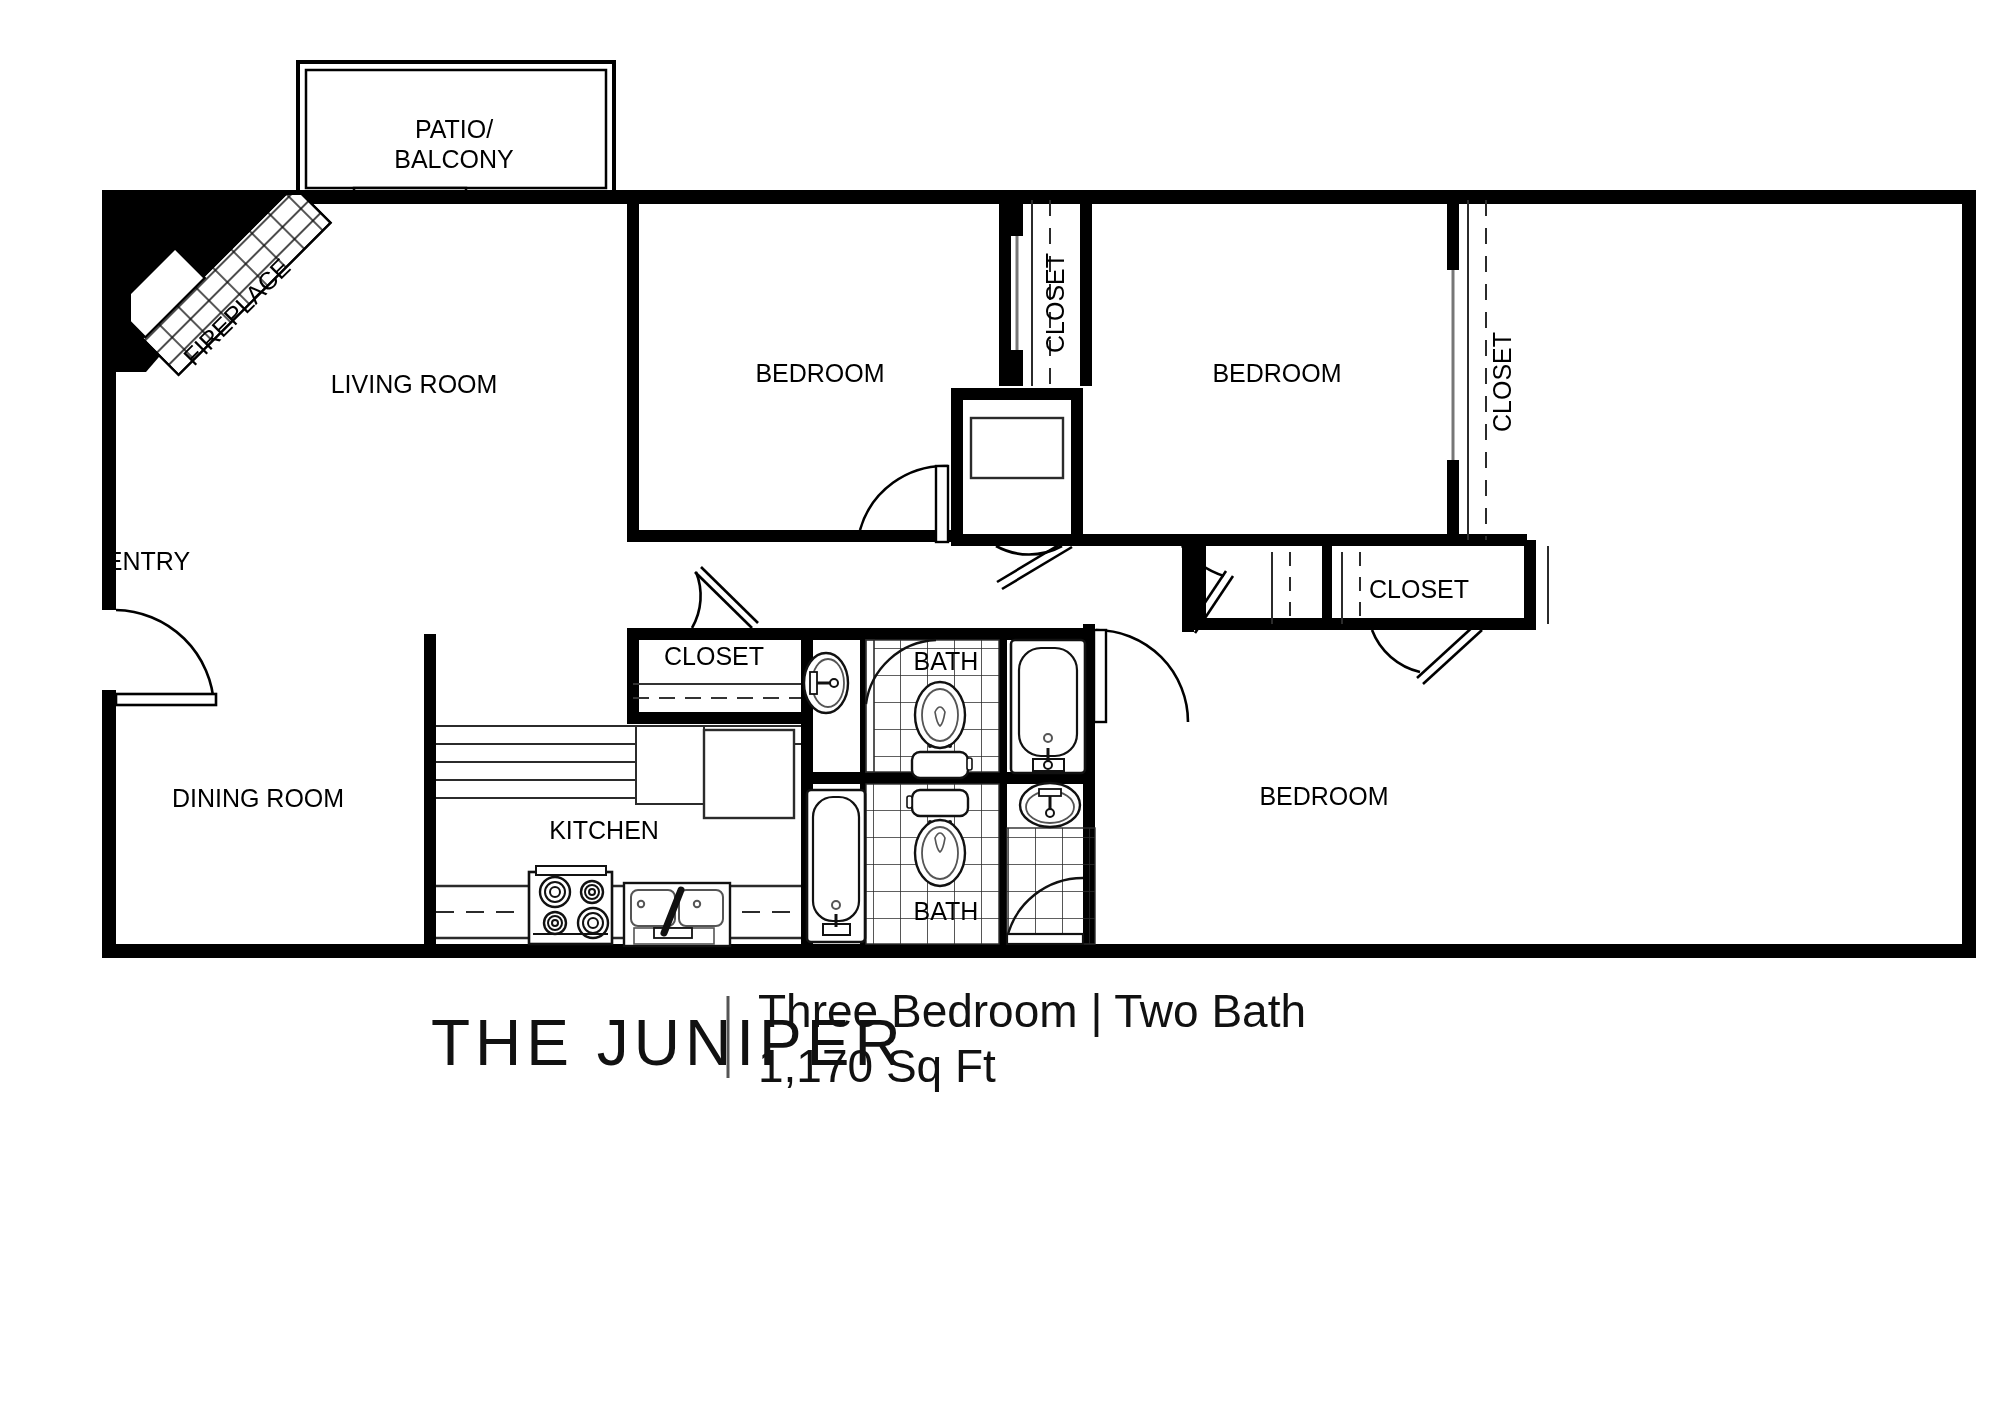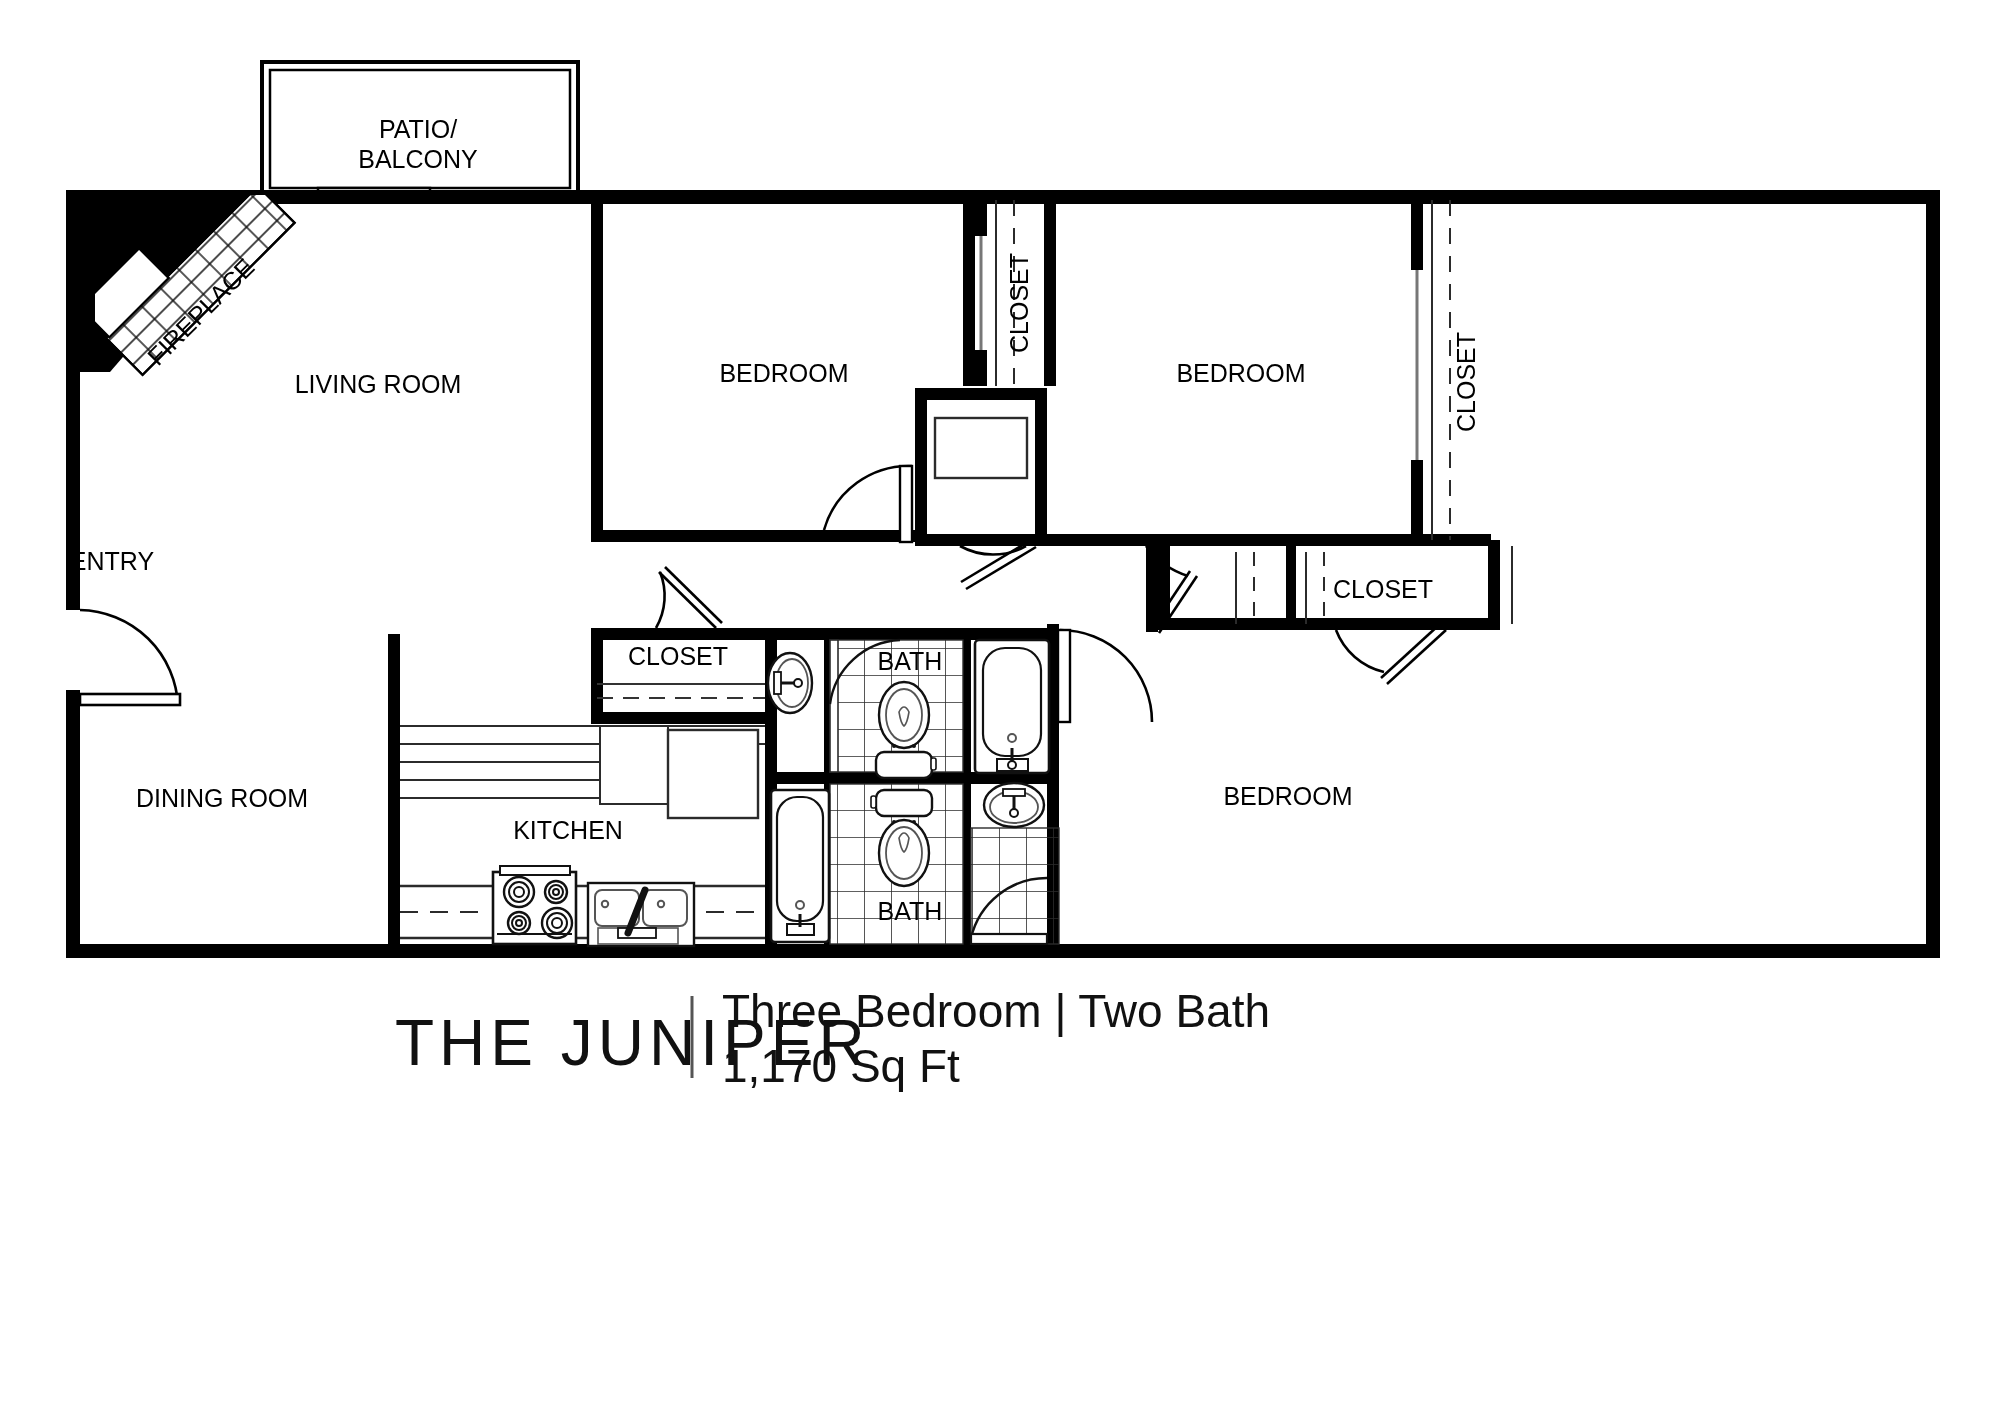--- a/index.html
+++ b/index.html
@@ -1,17 +1,17 @@
 <!DOCTYPE html>
 <html><head>
 <meta charset="utf-8">
 <style>
   html,body{margin:0;padding:0;background:#ffffff;}
   body{width:2000px;height:1401px;font-family:"Liberation Sans",sans-serif;overflow:hidden;}
-  #stage{position:relative;width:1716px;height:1401px;background:#fff;}
+  #stage{position:relative;width:1716px;height:1401px;background:#fff;margin-left:36px;}
   svg#plan{position:absolute;left:0;top:0;width:2000px;height:1401px;display:block;}
   .ttl{font-family:"Liberation Sans",sans-serif;}
 </style>
 </head>
 <body>
 
 <div id="stage">
 
 <svg id="plan" viewBox="0 0 2000 1401" xmlns="http://www.w3.org/2000/svg">
   <defs>

